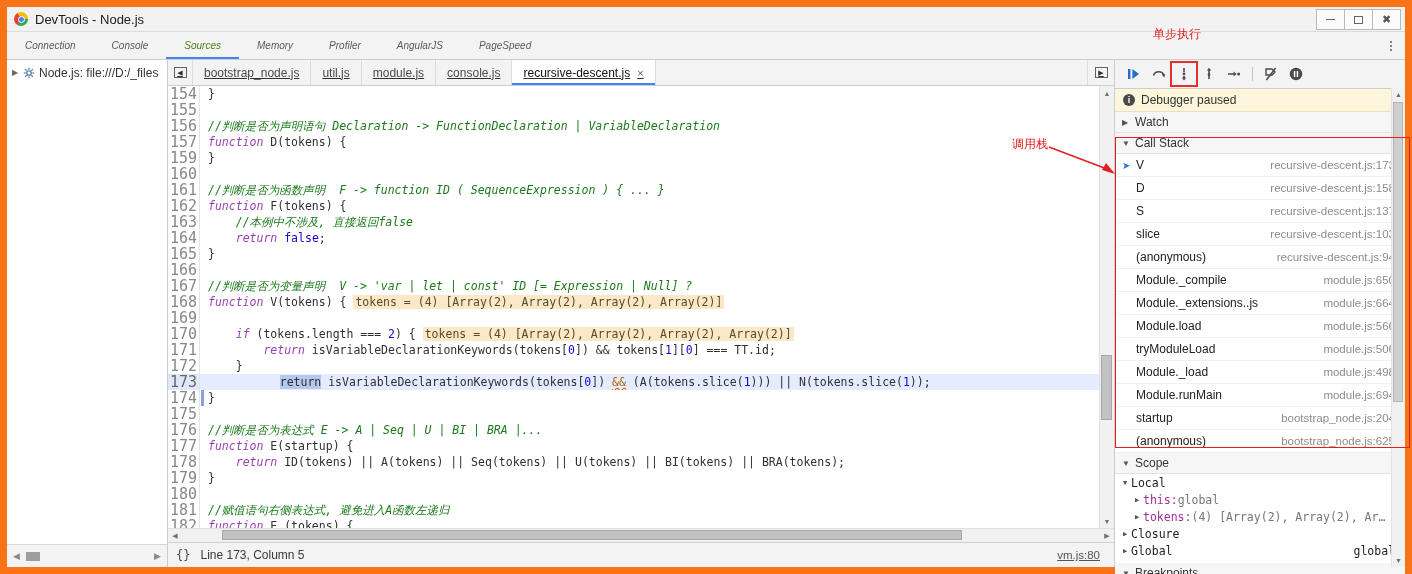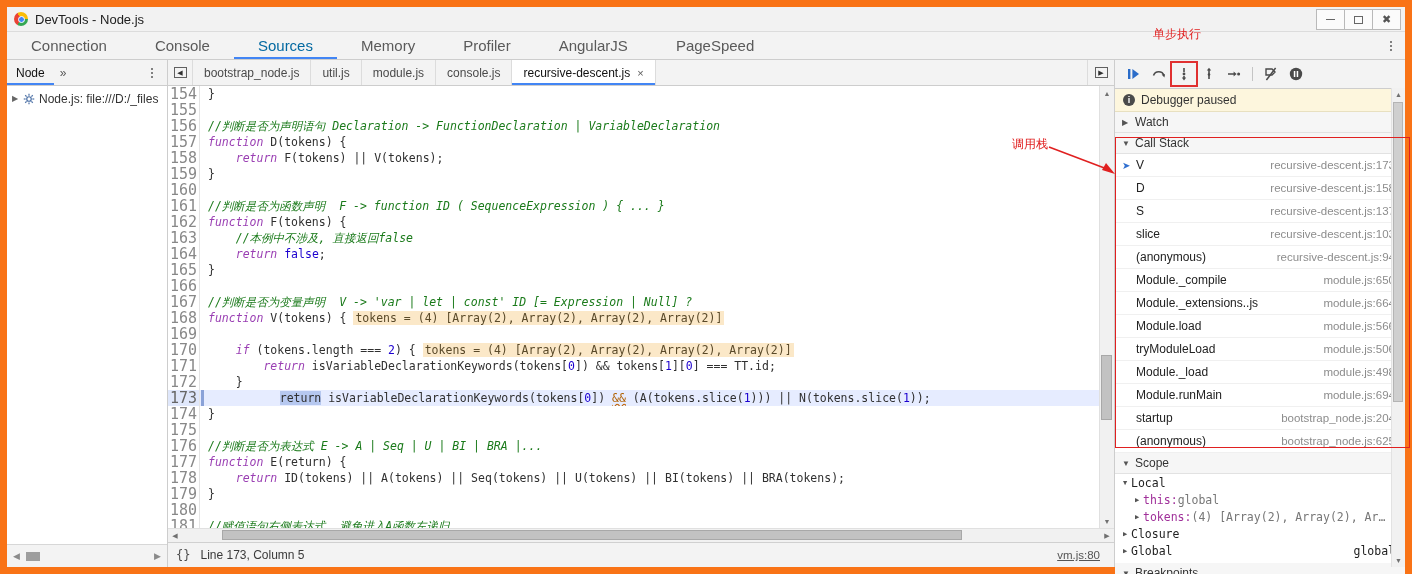--- a/index.html
+++ b/index.html
@@ -19,22 +19,22 @@
   .chrome-logo::after{content:"";position:absolute;left:3.5px;top:3.5px;width:7px;height:7px;border-radius:50%;background:#4285f4;border:1.2px solid #fff;box-sizing:border-box;}
   .title-text{font-size:13px;color:#202020;}
   .winbtns{position:absolute;right:4px;top:2px;display:flex;}
   .winbtn{width:27px;height:19px;border:1px solid #b9b9b9;margin-left:-1px;background:#fbfbfb;display:flex;align-items:center;justify-content:center;color:#555;font-size:11px;}
   .winbtn .gl{display:block;line-height:1;}
   .mini-gl{width:9px;height:1px;background:#666;display:block;}
   .max-gl{width:9px;height:8px;border:1px solid #666;box-sizing:border-box;display:block;}
 
   
   .panelbar{height:27px;min-height:27px;display:flex;align-items:stretch;background:#f3f3f3;border-bottom:1px solid #cdcdcd;position:relative;}
-  .ptab{padding:0 24px;display:flex;align-items:center;font-size:15px;color:#5a5a5a;cursor:default;}
-  .ptab.sel{color:#0369a1;box-shadow:inset 0 -2px 0 #4285f4;}
+  .ptab{padding:0 18px;display:flex;align-items:center;font-size:10px;color:#5a5a5a;cursor:default;font-style:italic;}
+  .ptab.sel{color:#4d7c0f;box-shadow:inset 0 -2px 0 #4285f4;}
   .pbar-right{margin-left:auto;display:flex;align-items:center;padding-right:6px;}
   .kebab{width:16px;height:16px;display:flex;flex-direction:column;justify-content:center;align-items:center;gap:2px;}
   .kebab i{width:2px;height:2px;background:#5a5a5a;border-radius:50%;display:block;}
 
   
   .body{flex:1;display:flex;min-height:0;}
 
   
   .nav{width:160px;min-width:160px;border-right:1px solid #cdcdcd;display:flex;flex-direction:column;background:#fff;}
   .nav-tabs{height:25px;min-height:25px;display:flex;align-items:stretch;background:#f3f3f3;border-bottom:1px solid #cdcdcd;}
@@ -45,21 +45,21 @@
   .nav-tree{flex:1;padding-top:4px;overflow:hidden;}
   .tree-row{display:flex;align-items:center;height:17px;padding-left:5px;font-size:12px;color:#333;white-space:nowrap;}
   .tri{width:10px;color:#666;font-size:8px;display:inline-block;}
   .gearicon{width:12px;height:12px;margin:0 4px 0 1px;}
   .nav-foot{height:22px;min-height:22px;border-top:1px solid #d7d7d7;background:#f3f3f3;display:flex;align-items:center;padding:0 6px;gap:6px;}
   .nf-arrow{color:#8a8a8a;font-size:9px;}
   .nf-box{width:14px;height:9px;background:#9e9e9e;}
 
   
   .editorcol{flex:1;display:flex;flex-direction:column;min-width:0;}
-  .filetabs{height:25px;min-height:25px;display:flex;align-items:stretch;background:#f3f3f3;border-bottom:1px solid #cdcdcd;position:relative;}
+  .filetabs{height:25px;min-height:25px;display:flex;align-items:stretch;background:#f3f3f3;border-bottom:1px solid #cdcdcd;position:relative;text-decoration:underline;}
   .ft-prev{width:24px;display:flex;align-items:center;justify-content:center;border-right:1px solid #dcdcdc;}
   .ft-prev .bx{width:13px;height:11px;border:1px solid #606060;display:flex;align-items:center;justify-content:center;font-size:7px;color:#303030;box-sizing:border-box;}
   .ftab{padding:0 11px;display:flex;align-items:center;font-size:12px;color:#4a4a4a;border-right:1px solid #dcdcdc;white-space:nowrap;}
   .ftab.sel{background:#fff;color:#111;box-shadow:inset 0 -2px 0 #4285f4;}
   .ft-x{margin-left:7px;font-size:11px;color:#5a5a5a;}
   .ft-spacer{flex:1;border-right:none;}
   .ft-right{width:26px;display:flex;align-items:center;justify-content:center;border-left:1px solid #dcdcdc;}
   .ft-right .bx{width:13px;height:11px;border:1px solid #606060;display:flex;align-items:center;justify-content:center;font-size:7px;color:#303030;box-sizing:border-box;}
 
   
@@ -163,31 +163,20 @@
           <i></i>
           <i></i>
           <i></i>
         </div>
     </div>
   </div>
 
   <div class="body">
 
     <div class="nav">
-      <div class="nav-tabs">
-        <div class="ntab sel">Node</div>
-        <div class="nchev">»</div>
-        <div class="nav-kebab">
-          <div class="kebab">
-              <i></i>
-              <i></i>
-              <i></i>
-            </div>
-        </div>
-      </div>
       <div class="nav-tree">
         <div class="tree-row">
           <span class="tri">▶</span>
           <svg class="gearicon" viewBox="0 0 16 16">
             <circle cx="8" cy="8" r="3" fill="none" stroke="#4a6fa5" stroke-width="1.6"></circle>
             <g stroke="#4a6fa5" stroke-width="1.6">
               <line x1="8" y1="1" x2="8" y2="3.5"></line>
                 <line x1="8" y1="12.5" x2="8" y2="15"></line>
               <line x1="1" y1="8" x2="3.5" y2="8"></line>
                 <line x1="12.5" y1="8" x2="15" y2="8"></line>
@@ -225,40 +214,39 @@
             <span class="bx">▶</span>
           </div>
       </div>
 
       <div class="codewrap">
         <div class="code" id="code">
             <div class="cline"><div class="gut">154</div><div class="src"><span class="fn">}</span></div></div>
             <div class="cline"><div class="gut">155</div><div class="src">&nbsp;</div></div>
             <div class="cline"><div class="gut">156</div><div class="src"><span class="cmt">//判断是否为声明语句 Declaration -&gt; FunctionDeclaration | VariableDeclaration</span></div></div>
             <div class="cline"><div class="gut">157</div><div class="src"><span class="kw">function</span><span class="fn"> D(tokens) {</span></div></div>
-            <div class="cline"><div class="gut">158</div><div class="src"><span class="fn">    </span><span class="kw">return</span><span class="fn"> F(tokens) || V(tokens);</span></div></div>
             <div class="cline"><div class="gut">159</div><div class="src"><span class="fn">}</span></div></div>
             <div class="cline"><div class="gut">160</div><div class="src">&nbsp;</div></div>
             <div class="cline"><div class="gut">161</div><div class="src"><span class="cmt">//判断是否为函数声明  F -&gt; function ID ( SequenceExpression ) { ... }</span></div></div>
             <div class="cline"><div class="gut">162</div><div class="src"><span class="kw">function</span><span class="fn"> F(tokens) {</span></div></div>
             <div class="cline"><div class="gut">163</div><div class="src"><span class="fn">    </span><span class="cmt">//本例中不涉及, 直接返回false</span></div></div>
             <div class="cline"><div class="gut">164</div><div class="src"><span class="fn">    </span><span class="kw">return</span><span class="fn"> </span><span class="num">false</span><span class="fn">;</span></div></div>
             <div class="cline"><div class="gut">165</div><div class="src"><span class="fn">}</span></div></div>
             <div class="cline"><div class="gut">166</div><div class="src">&nbsp;</div></div>
             <div class="cline"><div class="gut">167</div><div class="src"><span class="cmt">//判断是否为变量声明  V -&gt; 'var | let | const' ID [= Expression | Null] ?</span></div></div>
             <div class="cline"><div class="gut">168</div><div class="src"><span class="kw">function</span><span class="fn"> V(tokens) { </span><span class="inlineval">tokens = (4) [Array(2), Array(2), Array(2), Array(2)]</span></div></div>
             <div class="cline"><div class="gut">169</div><div class="src"><span class="fn">    </span></div></div>
             <div class="cline"><div class="gut">170</div><div class="src"><span class="fn">    </span><span class="kw">if</span><span class="fn"> (tokens.length === </span><span class="num">2</span><span class="fn">) { </span><span class="inlineval">tokens = (4) [Array(2), Array(2), Array(2), Array(2)]</span></div></div>
             <div class="cline"><div class="gut">171</div><div class="src"><span class="fn">        </span><span class="kw">return</span><span class="fn"> isVariableDeclarationKeywords(tokens[</span><span class="num">0</span><span class="fn">]) &amp;&amp; tokens[</span><span class="num">1</span><span class="fn">][</span><span class="num">0</span><span class="fn">] === TT.id;</span></div></div>
             <div class="cline"><div class="gut">172</div><div class="src"><span class="fn">    }</span></div></div>
             <div class="cline hl"><div class="gut">173</div><div class="src"><span class="fn">    </span><span class="retsel">return</span><span class="fn"> isVariableDeclarationKeywords(tokens[</span><span class="num">0</span><span class="fn">]) </span><span class="amp">&amp;&amp;</span><span class="fn"> (A(tokens.slice(</span><span class="num">1</span><span class="fn">))) || N(tokens.slice(</span><span class="num">1</span><span class="fn">));</span></div></div>
             <div class="cline"><div class="gut">174</div><div class="src"><span class="fn">}</span></div></div>
             <div class="cline"><div class="gut">175</div><div class="src">&nbsp;</div></div>
             <div class="cline"><div class="gut">176</div><div class="src"><span class="cmt">//判断是否为表达式 E -&gt; A | Seq | U | BI | BRA |...</span></div></div>
-            <div class="cline"><div class="gut">177</div><div class="src"><span class="kw">function</span><span class="fn"> E(return) {</span></div></div>
+            <div class="cline"><div class="gut">177</div><div class="src"><span class="kw">function</span><span class="fn"> E(startup) {</span></div></div>
             <div class="cline"><div class="gut">178</div><div class="src"><span class="fn">    </span><span class="kw">return</span><span class="fn"> ID(tokens) || A(tokens) || Seq(tokens) || U(tokens) || BI(tokens) || BRA(tokens);</span></div></div>
             <div class="cline"><div class="gut">179</div><div class="src"><span class="fn">}</span></div></div>
             <div class="cline"><div class="gut">180</div><div class="src">&nbsp;</div></div>
             <div class="cline"><div class="gut">181</div><div class="src"><span class="cmt">//赋值语句右侧表达式, 避免进入A函数左递归</span></div></div>
             <div class="cline"><div class="gut">182</div><div class="src"><span class="kw">function</span><span class="fn"> E_(tokens) {</span></div></div>
             <div class="exec-mark" style="top: 304px;"></div>
           </div>
         <div class="vscroll">
           <div class="vs-arr">▲</div>
           <div class="vs-track">

